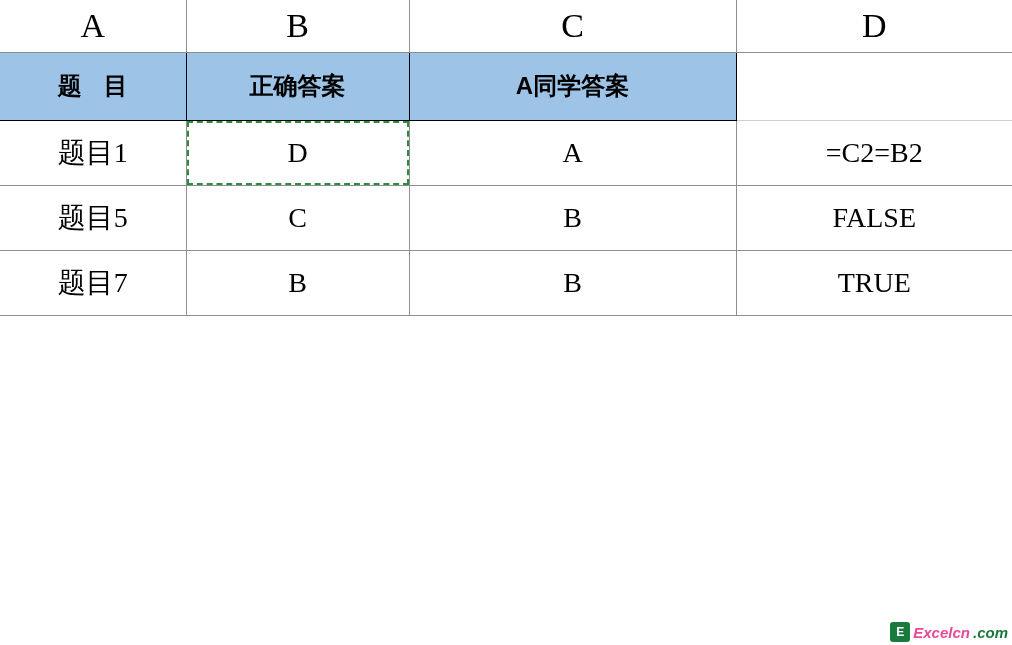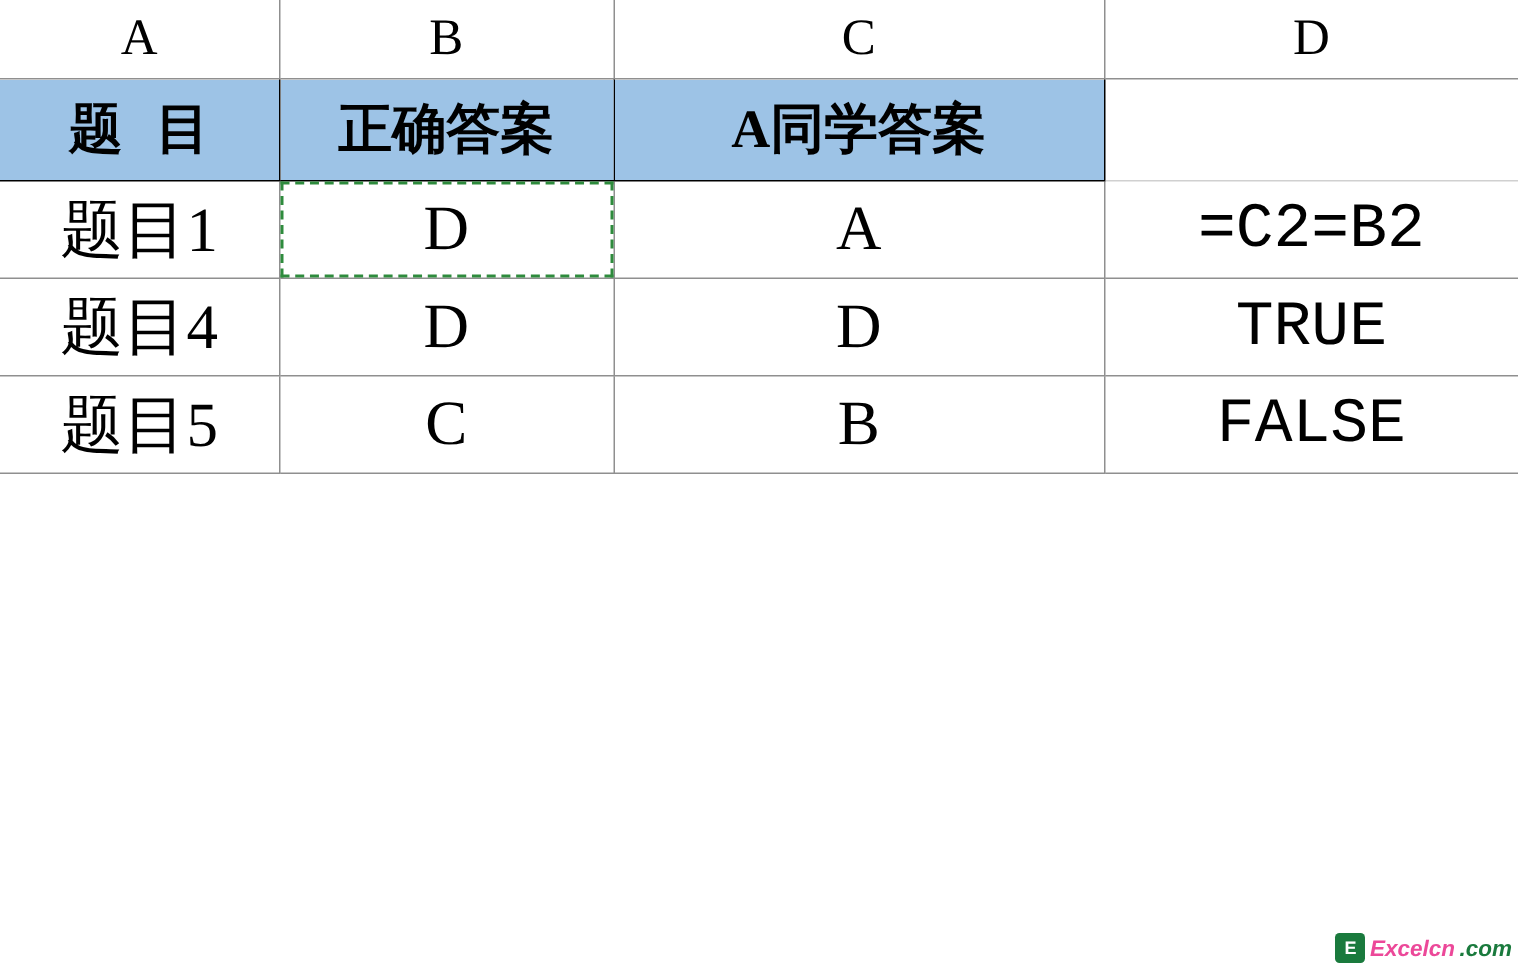--- a/index.html
+++ b/index.html
@@ -36,43 +36,43 @@
       font-family: "Times New Roman", "SimSun", serif;
       color: #000;
       border-bottom: 1px solid #8f8f8f;
     }
     .col-header-row .cell:not(:last-child) {
       border-right: 1px solid #8f8f8f;
     }
     
     .header-row .cell {
       height: 68px;
-      font-size: 36px;
+      font-size: 24px;
       font-weight: bold;
-      font-family: Liberation Serif, serif;
+      font-family: Liberation Sans, sans-serif;
       color: #000;
       border-bottom: 1px solid #000;
     }
     .header-row .cell-a { text-align: center; letter-spacing: 22px; padding-left: 22px; }
     .header-row .fill { background: #9dc3e6; }
     .header-row .cell:not(:last-child) { border-right: 1px solid #000; }
     .header-row .cell-d { background: #fff; border-bottom: 1px solid #d0d0d0; }
     
     .data-row .cell {
       height: 65px;
-      font-size: 42px;
+      font-size: 28px;
       font-family: "SimSun", "Times New Roman", serif;
       border-bottom: 1px solid #8f8f8f;
     }
     .data-row .cell:not(:last-child) {
       border-right: 1px solid #8f8f8f;
     }
     .data-row .cell-d {
       border-right: none;
-      font-family: Liberation Mono, monospace;
+      font-family: Liberation Serif, serif;
       margin-left: 24px;
     }
     
     .cell-a { width: 186px; }
     .cell-b { width: 223px; }
     .cell-c { width: 327px; }
     .cell-d { width: 276px; }
     
     .marching-ants {
       position: absolute;
@@ -134,35 +134,35 @@
     <div class="cell cell-b">
       <span>D</span>
       <div class="marching-ants"></div>
     </div>
     <div class="cell cell-c">A</div>
     <div class="cell cell-d">=C2=B2</div>
   </div>
 
 
 
-  <div class="row data-row">
-    <div class="cell cell-a">题目4</div>
-    <div class="cell cell-b">D</div>
-    <div class="cell cell-c">D</div>
-    <div class="cell cell-d">TRUE</div>
-  </div>
 
   <div class="row data-row">
     <div class="cell cell-a">题目5</div>
     <div class="cell cell-b">C</div>
     <div class="cell cell-c">B</div>
     <div class="cell cell-d">FALSE</div>
   </div>
 
 
+  <div class="row data-row">
+    <div class="cell cell-a">题目7</div>
+    <div class="cell cell-b">B</div>
+    <div class="cell cell-c">B</div>
+    <div class="cell cell-d">TRUE</div>
+  </div>
 
 </div>
 
 <div class="watermark">
   <div class="watermark-icon">E</div>
   <span class="watermark-text1">Excelcn</span>
     <span class="watermark-text2">.com</span>
 </div>
 
 </body></html>

